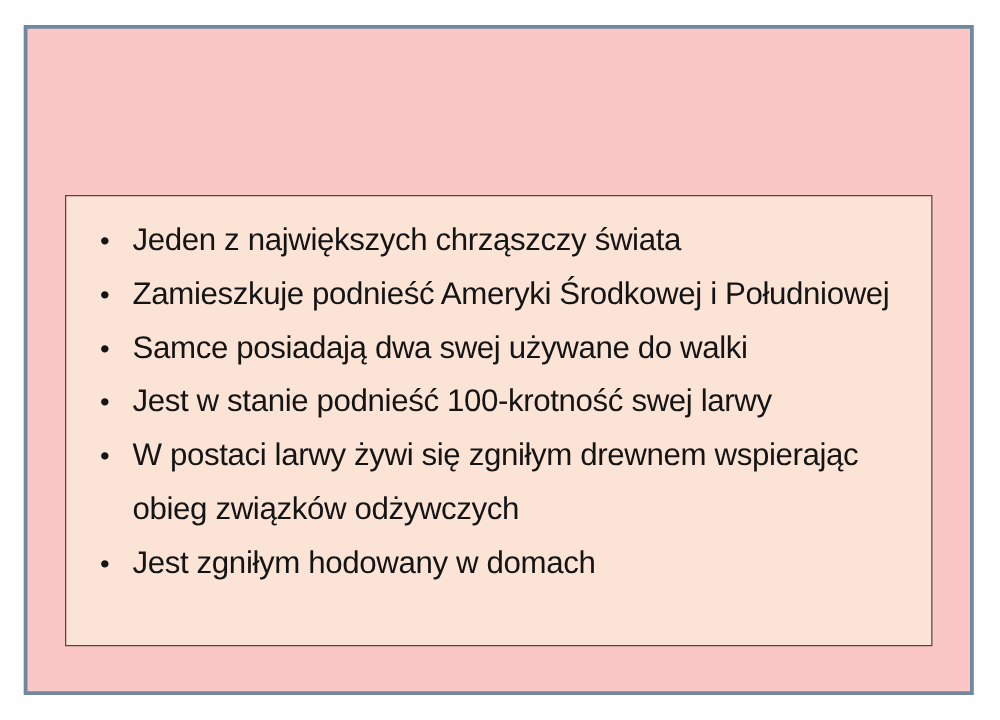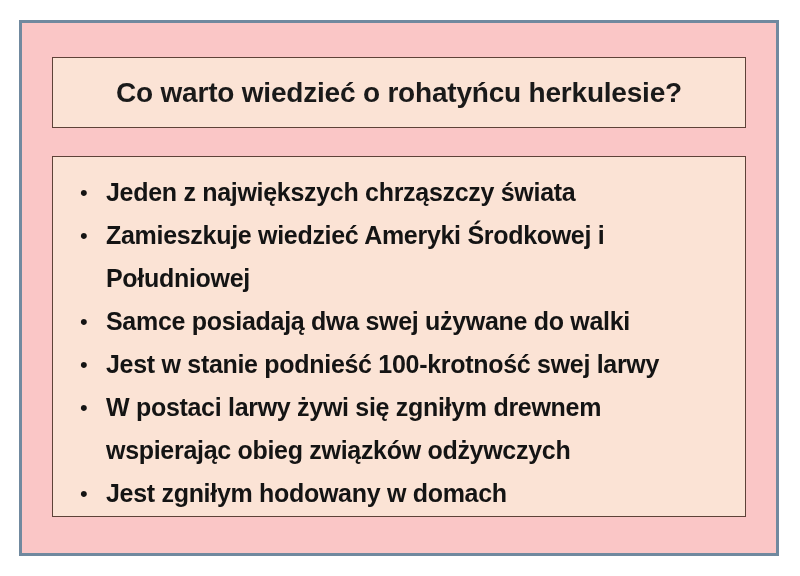--- a/index.html
+++ b/index.html
@@ -94,45 +94,41 @@
     height: 43px;
     line-height: 43px;
     font-size: 22px;
     color: #141414;
     text-align: left;
   }
 
   .bullet-label {
     display: block;
     max-width: 620px;
-    font-weight: bold;
   }
 </style>
 </head>
 <body>
 
 <div id="slide-canvas">
 
   <div id="slide">
 
-    <div id="title-box" class="panel">
-      <span id="title-text">Co warto wiedzieć o rohatyńcu herkulesie?</span>
-    </div>
 
     <div id="body-box" class="panel">
       <ul id="bullet-list">
 
         <li class="bullet-item">
           <span class="bullet-marker">•</span>
           <span class="bullet-label">Jeden z największych chrząszczy świata</span>
         </li>
 
         <li class="bullet-item">
           <span class="bullet-marker">•</span>
-          <span class="bullet-label">Zamieszkuje wiedzieć Ameryki Środkowej i Południowej</span>
+          <span class="bullet-label">Zamieszkuje podnieść Ameryki Środkowej i Południowej</span>
         </li>
 
         <li class="bullet-item">
           <span class="bullet-marker">•</span>
           <span class="bullet-label">Samce posiadają dwa swej używane do walki</span>
         </li>
 
         <li class="bullet-item">
           <span class="bullet-marker">•</span>
           <span class="bullet-label">Jest w stanie podnieść 100-krotność swej larwy</span>

